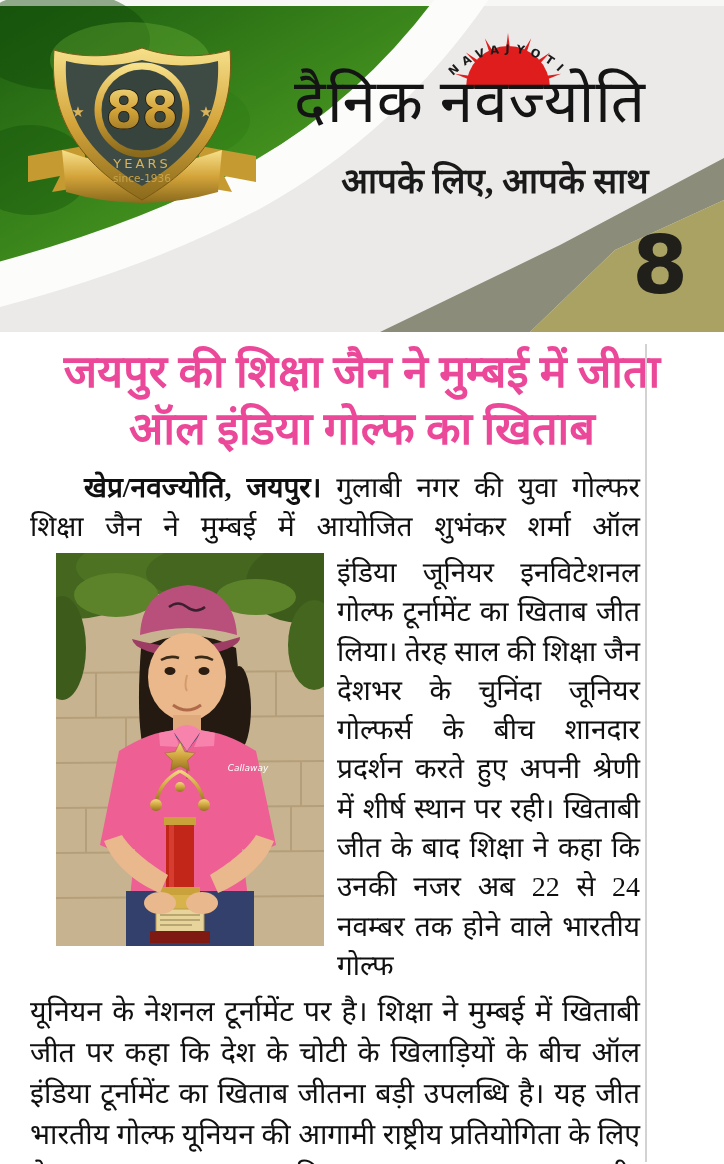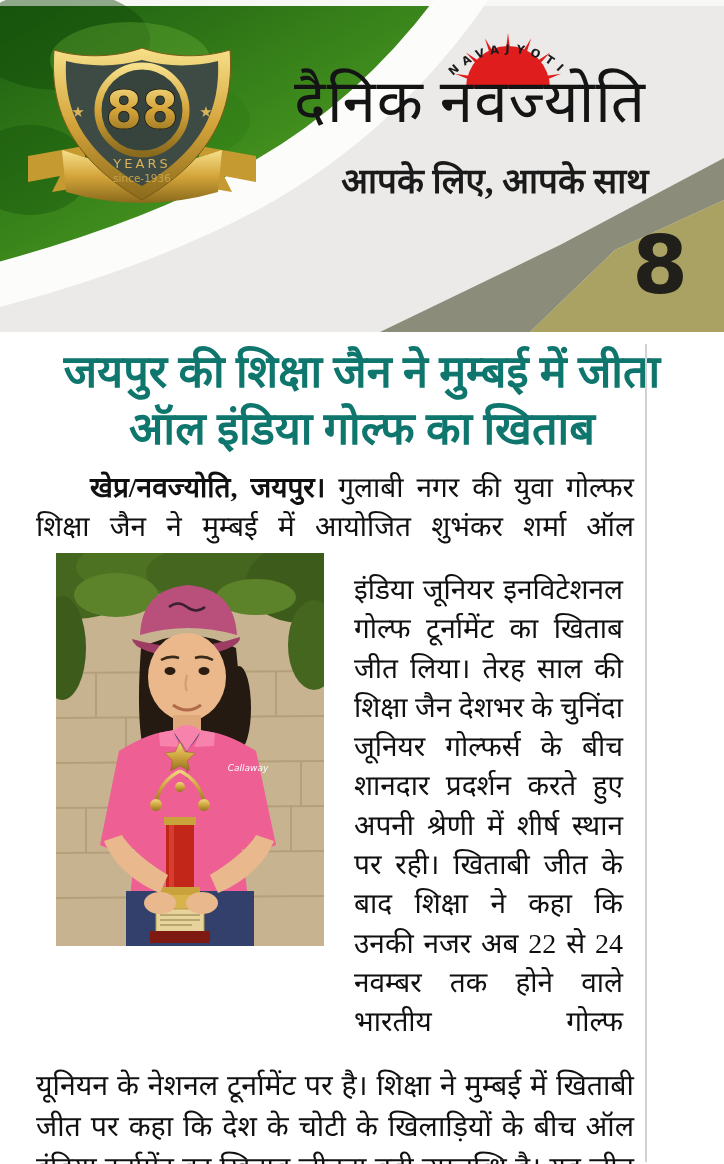--- a/index.html
+++ b/index.html
@@ -14,29 +14,29 @@
         font-size:60px;line-height:72px;font-weight:400;color:#141414;z-index:2;letter-spacing:1px;}
   .tagline{position:absolute;left:290px;top:156px;width:410px;text-align:center;
         font-size:35px;font-weight:700;color:#1a1a1a;z-index:2;}
   .dateline{position:absolute;left:128px;top:220px;font-size:30px;color:#1a1a1a;z-index:2;white-space:nowrap;}
   .dateline .city{font-weight:700;font-size:34px;}
   .page-number{position:absolute;left:610px;top:222px;width:100px;text-align:center;
         font-family:"DejaVu Sans","Liberation Sans",sans-serif;font-weight:900;font-size:80px;
         line-height:88px;color:#211f1a;z-index:3;}
   
   .article{position:absolute;left:0;top:340px;width:724px;}
-  .headline{margin:4px 20px 0 20px;text-align:center;font-weight:700;color:#0f766e;
+  .headline{margin:4px 20px 0 20px;text-align:center;font-weight:700;color:#ec4899;
         font-size:45px;line-height:57px;}
   .bodytext{margin:10px 30px 0 30px;width:610px;color:#101010;}
-  .para{margin:6px;font-size:28px;line-height:39px;text-align:justify;text-align-last:justify;}
+  .para{margin:0;font-size:28px;line-height:39px;text-align:justify;text-align-last:justify;}
   .para.lead{text-indent:54px;}
   .byline{font-weight:700;}
   .mid{display:flex;gap:13px;margin-top:7px;align-items:flex-start;}
   .photo{width:268px;height:393px;flex:none;margin-left:26px;}
-  .beside{flex:1;font-size:28px;line-height:39.3px;text-align:justify;text-align-last:justify;margin:17px;}
+  .beside{flex:1;font-size:28px;line-height:39.3px;text-align:justify;text-align-last:justify;margin:0;}
   .below{margin-top:6px;font-size:28.5px;line-height:41px;}
   .col-rule{position:absolute;left:645px;top:4px;width:2px;height:818px;background:#d2d2d2;}
 </style>
 </head>
 <body>
 
 <div class="page">
 
   <div class="header">
 

